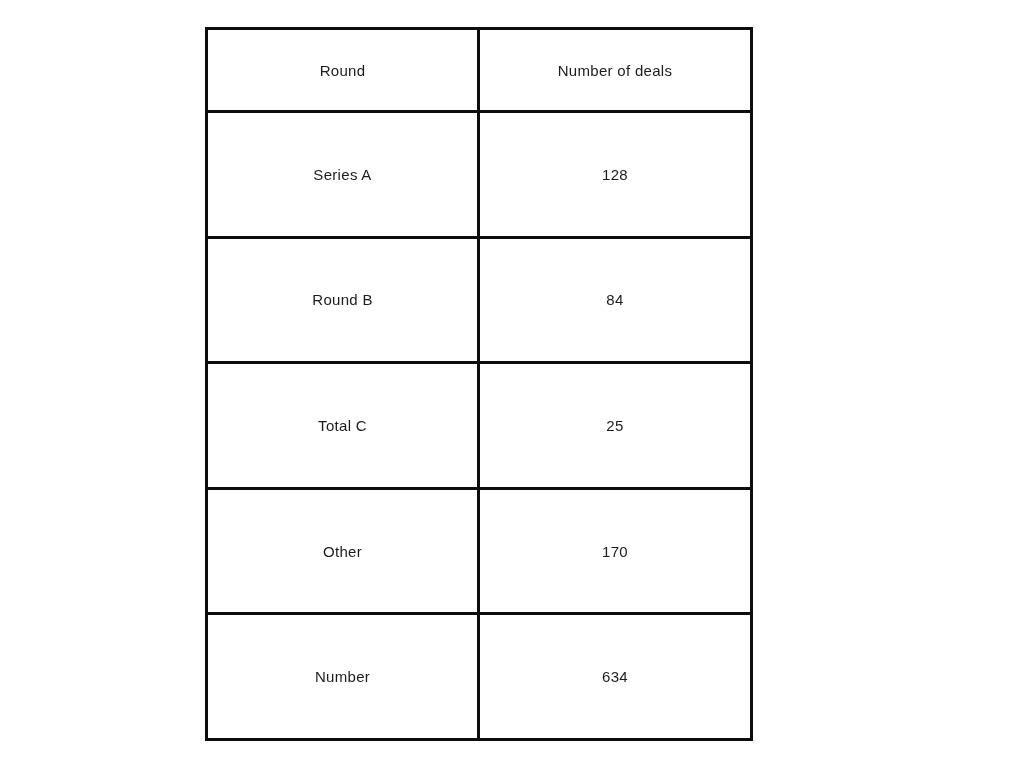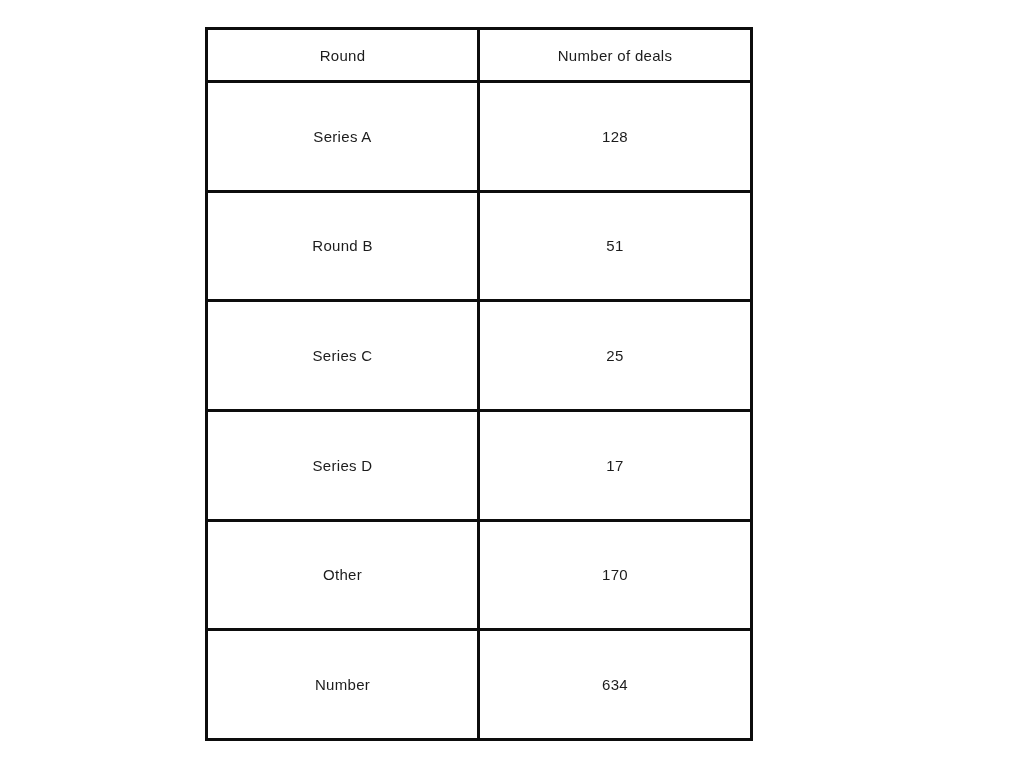--- a/index.html
+++ b/index.html
@@ -25,21 +25,21 @@
   .deals-table td {
     border: 3px solid #0d0d0d;
     text-align: center;
     vertical-align: middle;
     font-size: 15px;
     font-weight: 400;
     color: #1c1c1c;
     letter-spacing: 0.3px;
     padding: 0;
   }
-  .deals-table tr { height: 53px; }
+  .deals-table tr { height: 83px; }
   col.round-col { width: 272px; }
   col.deals-col { width: 273px; }
 </style>
 </head>
 <body>
 
 <table class="deals-table">
   <colgroup>
     <col class="round-col">
     <col class="deals-col">
@@ -50,29 +50,25 @@
       <th>Number of deals</th>
     </tr>
   </thead>
   <tbody>
     <tr>
       <td>Series A</td>
       <td>128</td>
     </tr>
     <tr>
       <td>Round B</td>
-      <td>51</td>
+      <td>84</td>
     </tr>
     <tr>
-      <td>Series C</td>
+      <td>Total C</td>
       <td>25</td>
-    </tr>
-    <tr>
-      <td>Series D</td>
-      <td>17</td>
     </tr>
     <tr>
       <td>Other</td>
       <td>170</td>
     </tr>
     <tr>
       <td>Number</td>
       <td>634</td>
     </tr>
   </tbody>

